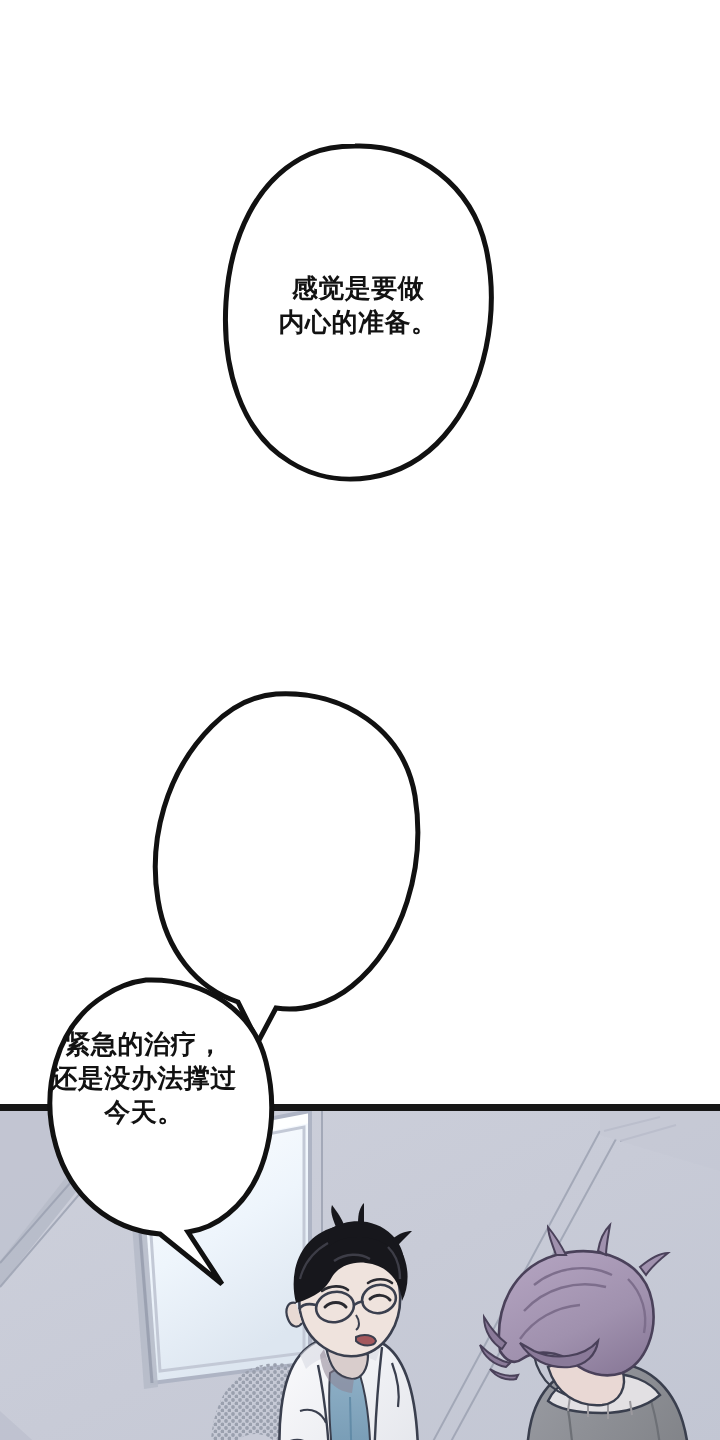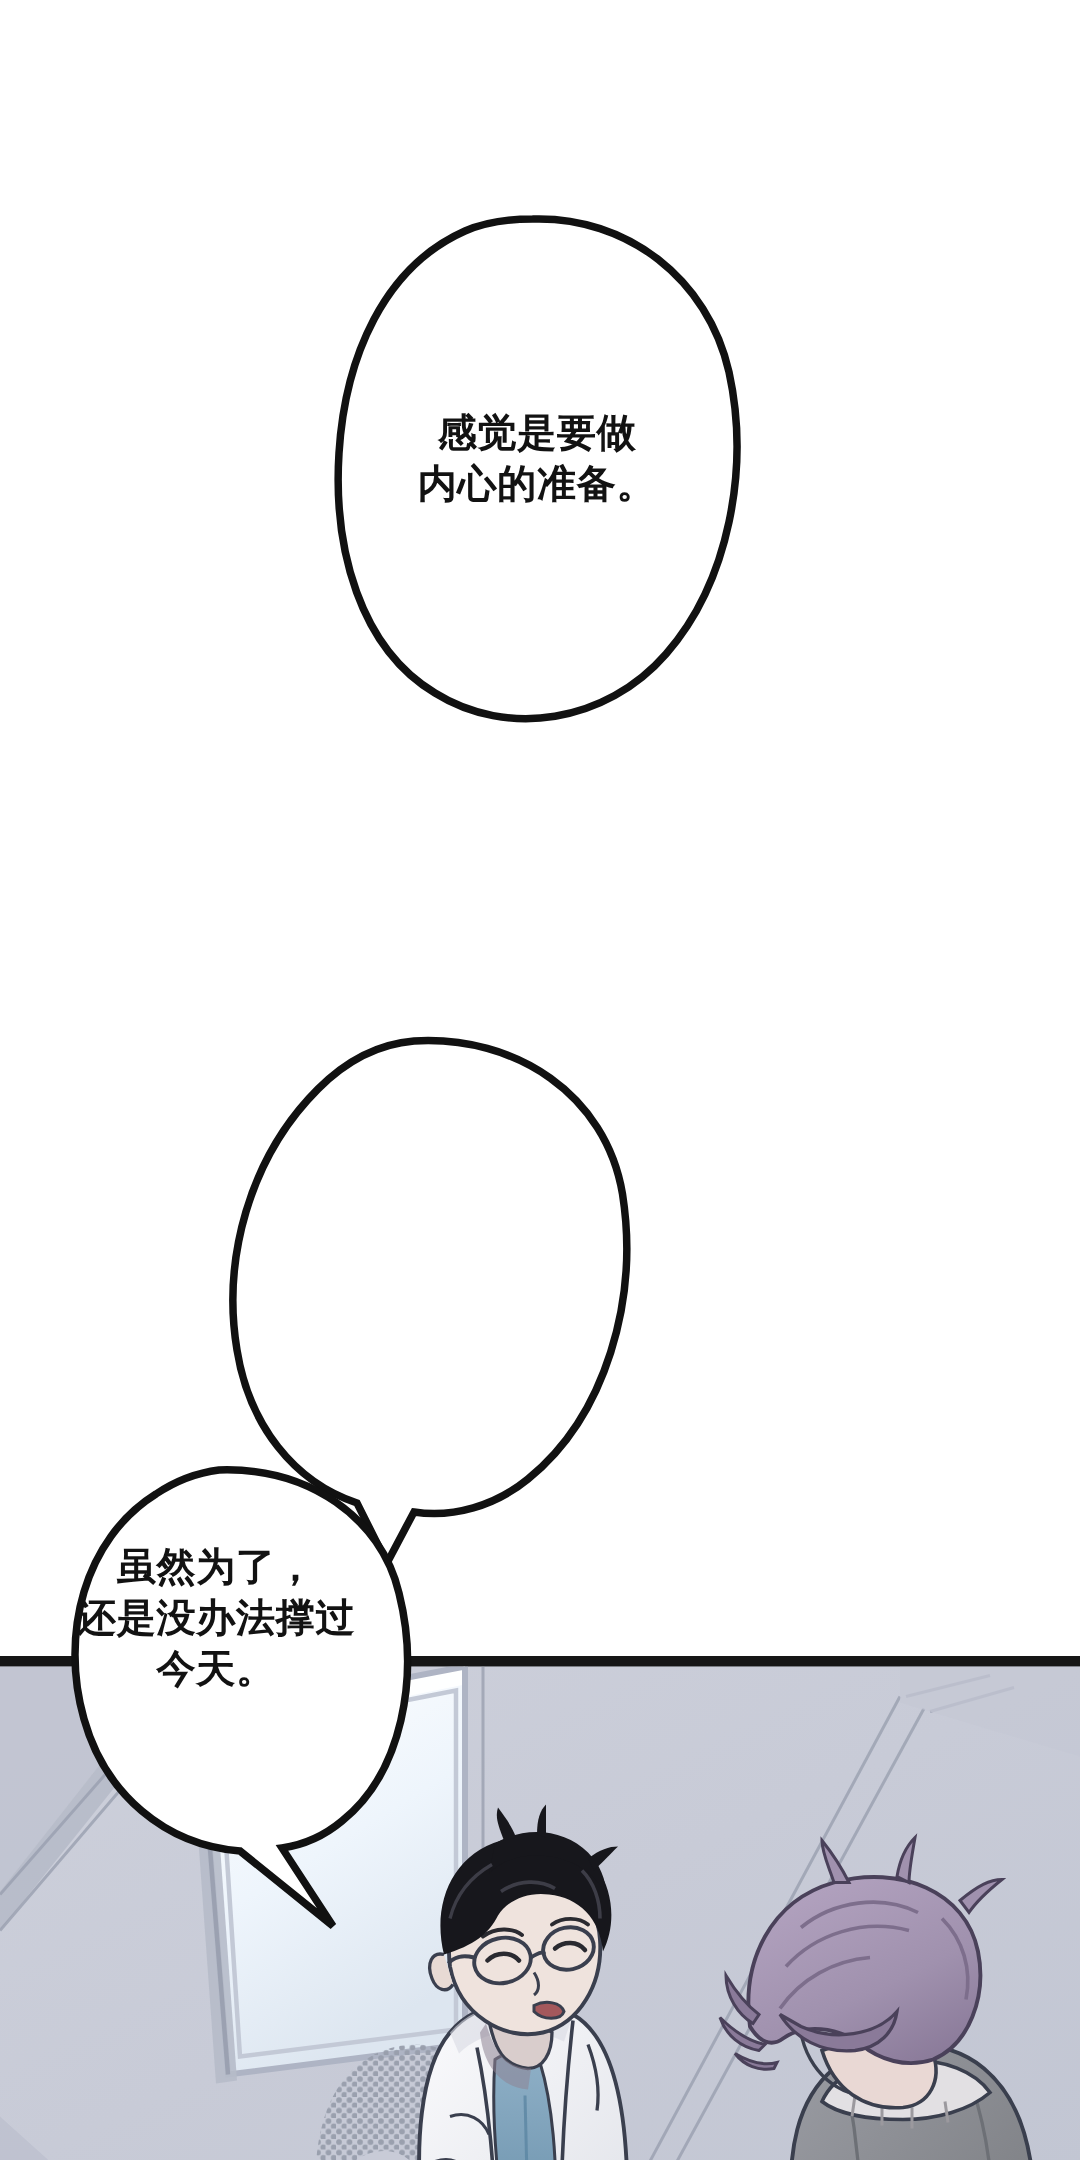--- a/index.html
+++ b/index.html
@@ -297,17 +297,17 @@
                C110,1230 70,1196 56,1146
                C40,1090 56,1026 104,996
                C116,988 130,982 146,980 Z" fill="#ffffff" stroke="#111111" stroke-width="5"></path>
     </svg>
   </div>
 
   <div class="bubble-text" id="bubble1-text">感觉是要做
 内心的准备。</div>
 
 
-  <div class="bubble-text" id="bubble3-text">虽然为了，
+  <div class="bubble-text" id="bubble3-text">紧急的治疗，
 还是没办法撑过
 今天。</div>
 
 </div>
 
 </body></html>

